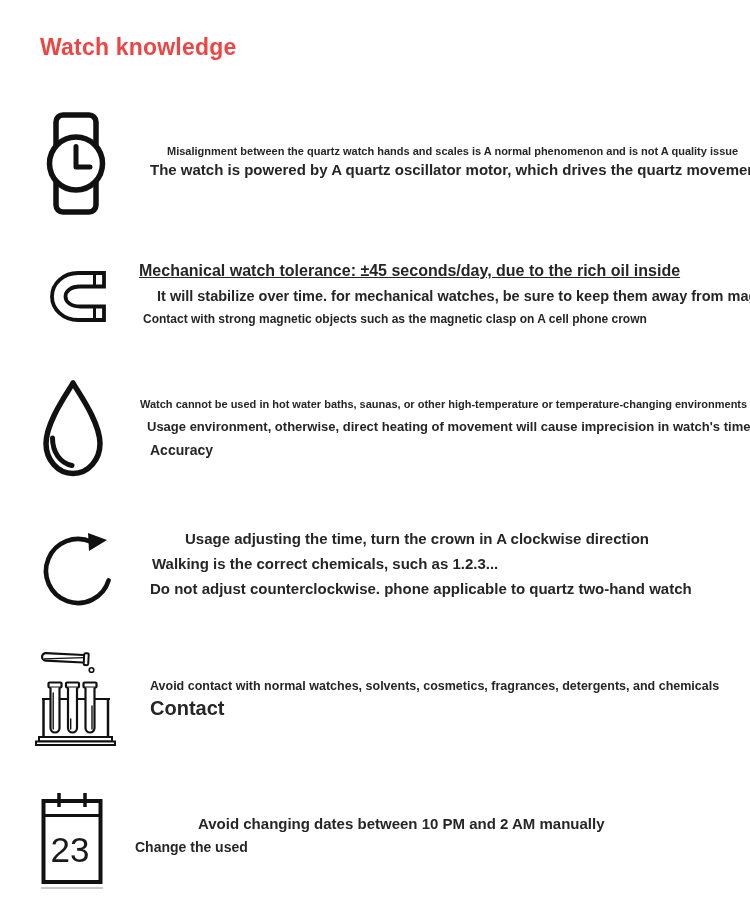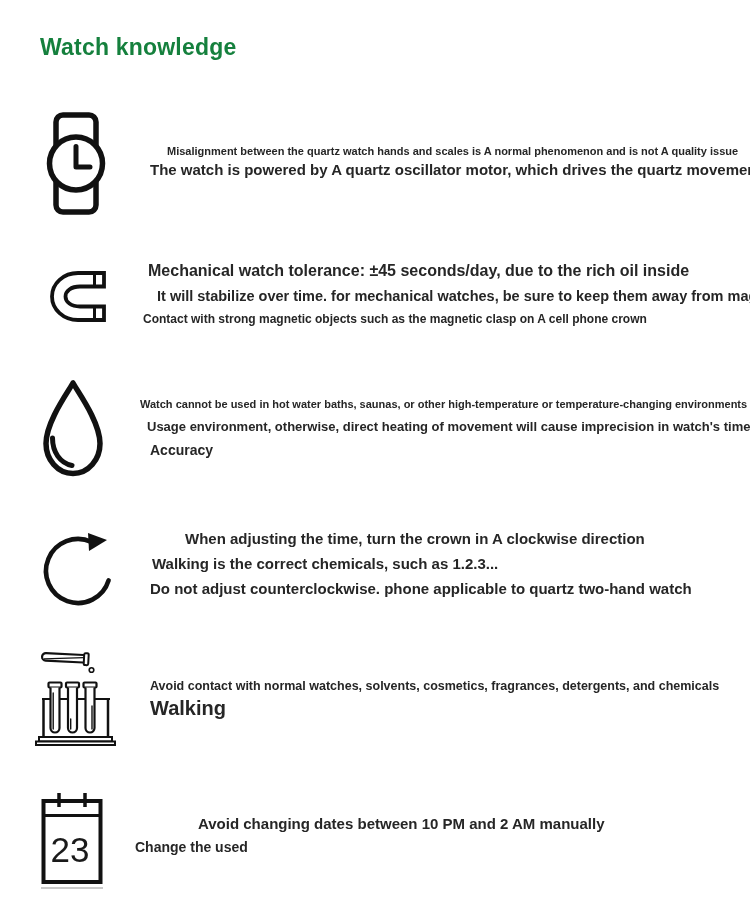--- a/index.html
+++ b/index.html
@@ -1,21 +1,21 @@
 <!DOCTYPE html>
 <html><head>
 <meta charset="utf-8">
 <style>
   html,body{margin:0;padding:0;}
   body{
     width:750px;height:909px;background:#ffffff;position:relative;overflow:hidden;
     font-family:"Liberation Sans","DejaVu Sans",sans-serif;color:#232323;
   }
   .abs{position:absolute;white-space:nowrap;}
-  .title{font-size:23px;font-weight:700;color:#15803d;letter-spacing:.2px;}
+  .title{font-size:23px;font-weight:700;color:#ef4444;letter-spacing:.2px;}
   .ln{font-weight:700;color:#262626;line-height:1.15;}
   .fs11{font-size:11px;}
   .fs12{font-size:12px;}
   .fs125{font-size:12.5px;}
   .fs13{font-size:13px;}
   .fs14{font-size:14px;}
   .fs145{font-size:14.5px;}
   .fs15{font-size:15px;}
   .fs16{font-size:16px;}
   .fs18{font-size:14px;}
@@ -38,41 +38,41 @@
 <div class="abs ln fs11" style="left:167px;top:145px;">Misalignment between the quartz watch hands and scales is A normal phenomenon and is not A quality issue</div>
 <div class="abs ln fs15" style="left:150px;top:161px;">The watch is powered by A quartz oscillator motor, which drives the quartz movement</div>
 
 <div class="abs" style="left:46px;top:267px;">
   <svg width="62" height="60" viewBox="0 0 62 60" fill="none" stroke="#111" aria-hidden="true">
     <path d="M58,6 H32 C17.5,6 6,16.5 6,29.5 C6,42.5 17.5,53 32,53 H58 V39.5 H34 C25,39.5 19.5,35 19.5,29.5 C19.5,24 25,19.5 34,19.5 H58 Z" stroke-width="3.8" fill="#fff"></path>
     <line x1="48.5" y1="6" x2="48.5" y2="19.5" stroke-width="3"></line>
     <line x1="48.5" y1="39.5" x2="48.5" y2="53" stroke-width="3"></line>
   </svg>
 </div>
-<div class="abs ln fs16" style="left:148px;top:262px;">Mechanical watch tolerance: ±45 seconds/day, due to the rich oil inside</div>
+<div class="abs ln fs16" style="left:139px;top:262px;text-decoration:underline;">Mechanical watch tolerance: ±45 seconds/day, due to the rich oil inside</div>
 <div class="abs ln fs145" style="left:157px;top:288px;">It will stabilize over time. for mechanical watches, be sure to keep them away from magnets</div>
 <div class="abs ln fs12" style="left:143px;top:313px;">Contact with strong magnetic objects such as the magnetic clasp on A cell phone crown</div>
 
 <div class="abs" style="left:38px;top:379px;">
   <svg width="70" height="103" viewBox="0 0 70 103" fill="none" stroke="#111" aria-hidden="true">
     <path d="M35,4 C30,13 8,43 8,64.5 C8,80.5 19.5,94.5 35,94.5 C50.5,94.5 62,80.5 62,64.5 C62,43 40,13 35,4 Z" stroke-width="5.5" stroke-linejoin="round" fill="#fff"></path>
     <path d="M14.5,59 C14.5,73 22,84 34,86.5" stroke-width="5" stroke-linecap="round"></path>
   </svg>
 </div>
 <div class="abs ln fs11" style="left:140px;top:398px;">Watch cannot be used in hot water baths, saunas, or other high-temperature or temperature-changing environments</div>
 <div class="abs ln fs13" style="left:147px;top:420px;">Usage environment, otherwise, direct heating of movement will cause imprecision in watch's timekeeping</div>
 <div class="abs ln fs18" style="left:150px;top:442px;">Accuracy</div>
 
 <div class="abs" style="left:40px;top:525px;">
   <svg width="78" height="84" viewBox="0 0 78 84" fill="none" stroke="#111" aria-hidden="true">
     <path d="M68.6,55.4 A32,32 0 1 1 51.5,17" stroke-width="4.6" stroke-linecap="round"></path>
     <polygon points="48,8 67,15 49,26" fill="#111" stroke="none"></polygon>
   </svg>
 </div>
-<div class="abs ln fs15" style="left:185px;top:530px;">When adjusting the time, turn the crown in A clockwise direction</div>
+<div class="abs ln fs15" style="left:185px;top:530px;">Usage adjusting the time, turn the crown in A clockwise direction</div>
 <div class="abs ln fs15" style="left:152px;top:555px;">Walking is the correct chemicals, such as 1.2.3...</div>
 <div class="abs ln fs15" style="left:150px;top:580px;">Do not adjust counterclockwise. phone applicable to quartz two-hand watch</div>
 
 <div class="abs" style="left:31px;top:643px;">
   <svg width="92" height="104" viewBox="0 0 92 104" fill="none" stroke="#111" aria-hidden="true">
 
     <g transform="rotate(3 33 15)">
       <rect x="11" y="11" width="45" height="7.5" rx="3.75" stroke-width="2.2" fill="#fff"></rect>
       <line x1="13" y1="17" x2="53" y2="13.5" stroke-width="1.2"></line>
       <rect x="53" y="9" width="4.5" height="12" rx="1.5" stroke-width="2" fill="#fff"></rect>
@@ -92,21 +92,21 @@
     <rect x="35" y="39.5" width="13" height="5" rx="1" stroke-width="2.2" fill="#fff"></rect>
     <path d="M37,44.5 V85 A4.5,4.5 0 0 0 46,85 V44.5" stroke-width="2.2" fill="#fff"></path>
     <line x1="39.7" y1="76" x2="39.7" y2="86" stroke-width="1.4" stroke-linecap="round"></line>
 
     <rect x="52.5" y="39.5" width="13" height="5" rx="1" stroke-width="2.2" fill="#fff"></rect>
     <path d="M54.5,44.5 V85 A4.5,4.5 0 0 0 63.5,85 V44.5" stroke-width="2.2" fill="#fff"></path>
     <line x1="61" y1="63" x2="61" y2="86" stroke-width="1.4" stroke-linecap="round"></line>
   </svg>
 </div>
 <div class="abs ln fs125" style="left:150px;top:679px;">Avoid contact with normal watches, solvents, cosmetics, fragrances, detergents, and chemicals</div>
-<div class="abs ln fs20" style="left:150px;top:697px;">Walking</div>
+<div class="abs ln fs20" style="left:150px;top:697px;">Contact</div>
 
 <div class="abs" style="left:40px;top:791px;">
   <svg width="64" height="95" viewBox="0 0 64 95" fill="none" stroke="#111" aria-hidden="true">
     <rect x="3.5" y="10" width="57" height="81" stroke-width="4" fill="#fff"></rect>
     <line x1="3.5" y1="24.5" x2="60.5" y2="24.5" stroke-width="3"></line>
     <line x1="19" y1="2" x2="19" y2="16" stroke-width="3.5"></line>
     <line x1="45" y1="2" x2="45" y2="16" stroke-width="3.5"></line>
     <text x="30" y="71" text-anchor="middle" font-size="35" fill="#1a1a1a" stroke="none" font-family="Liberation Sans, DejaVu Sans, sans-serif">23</text>
   </svg>
 </div>

